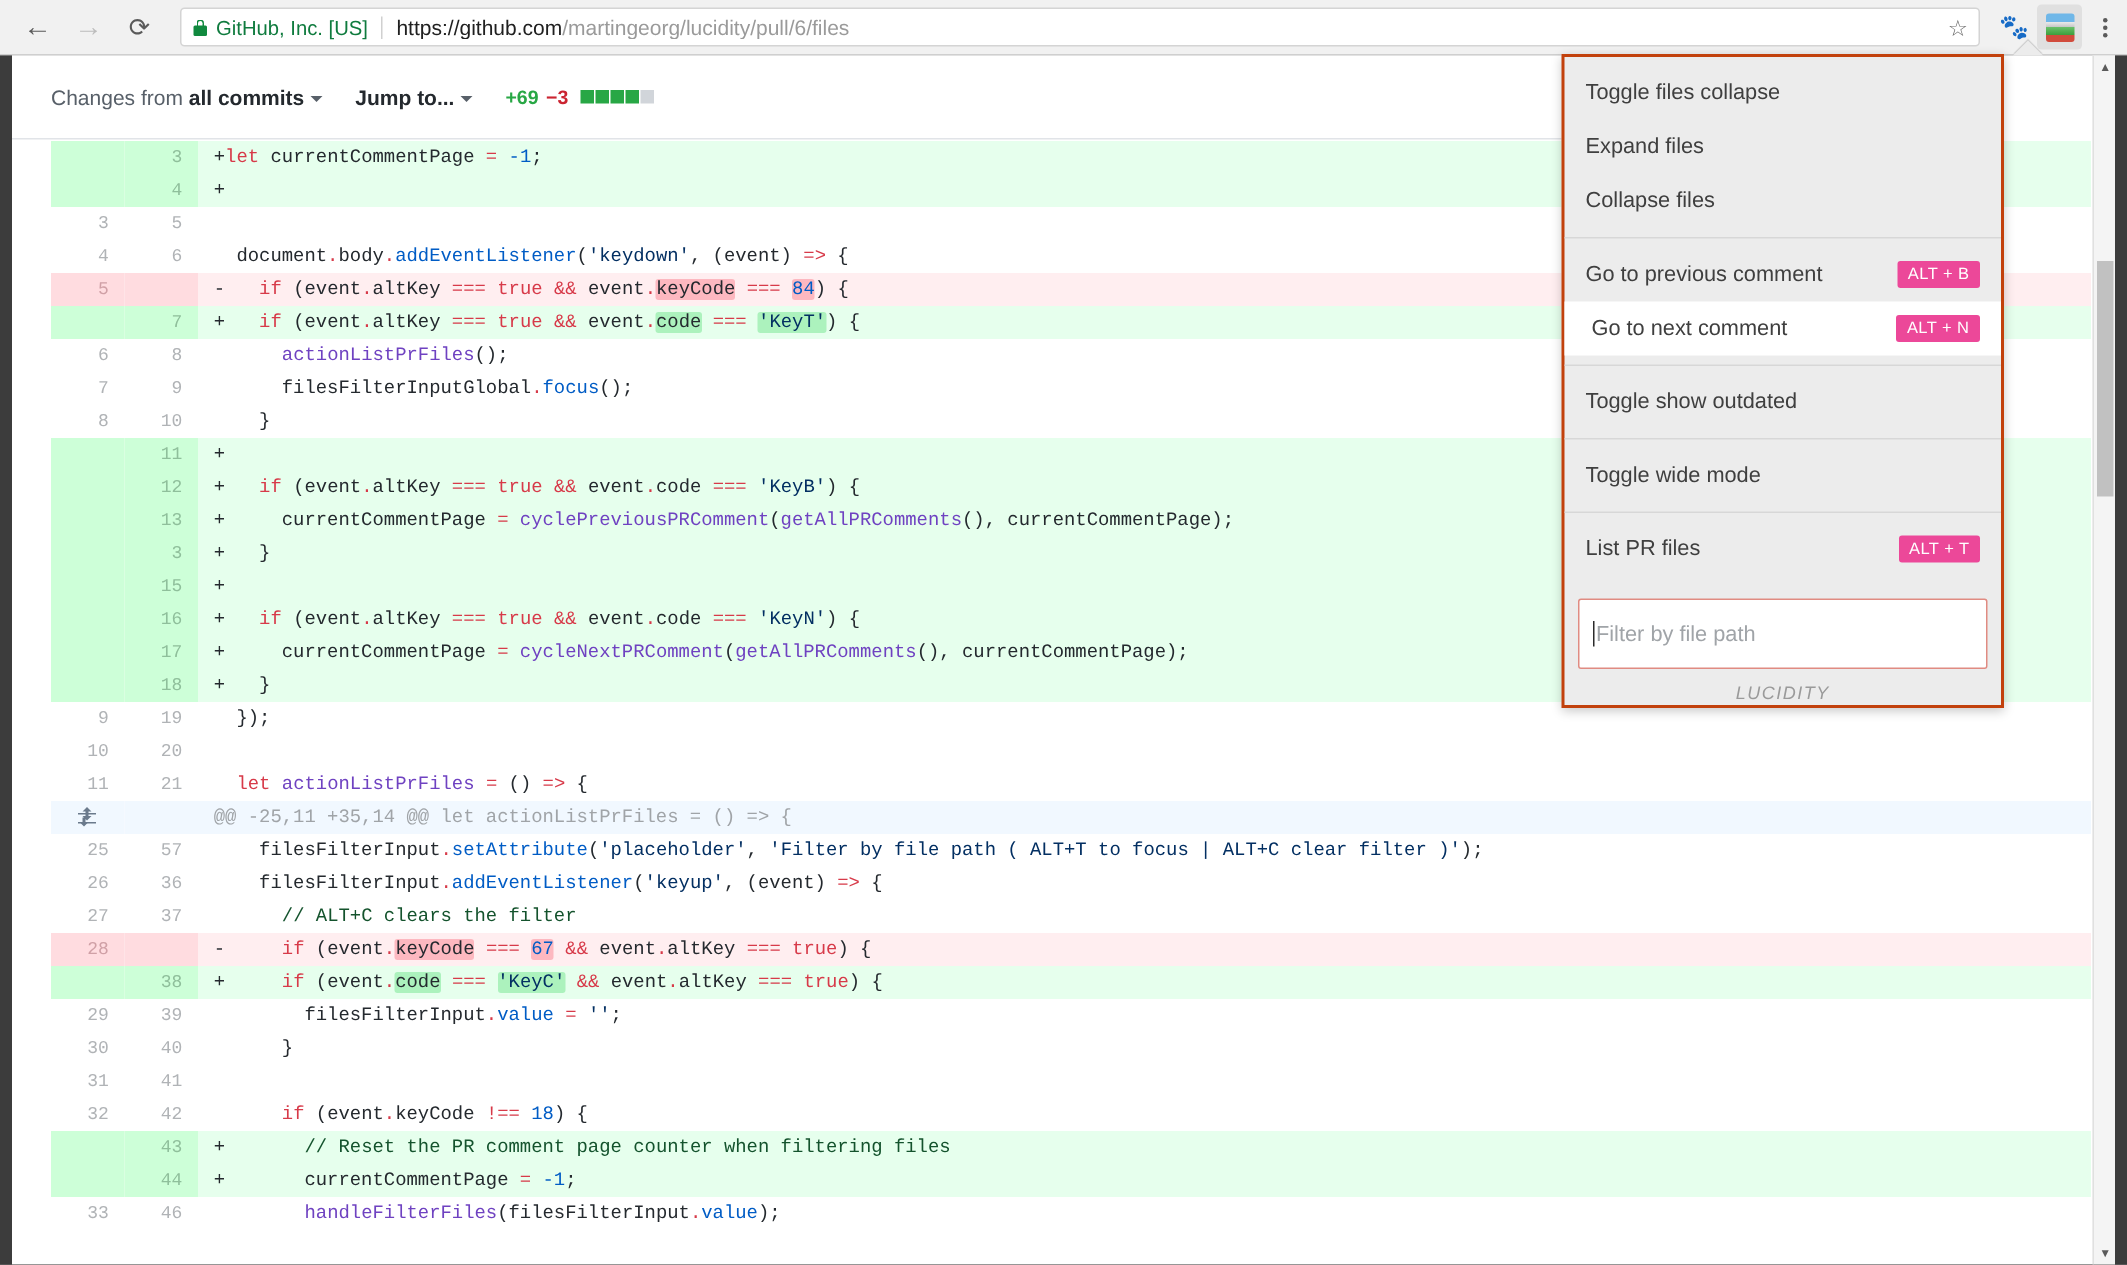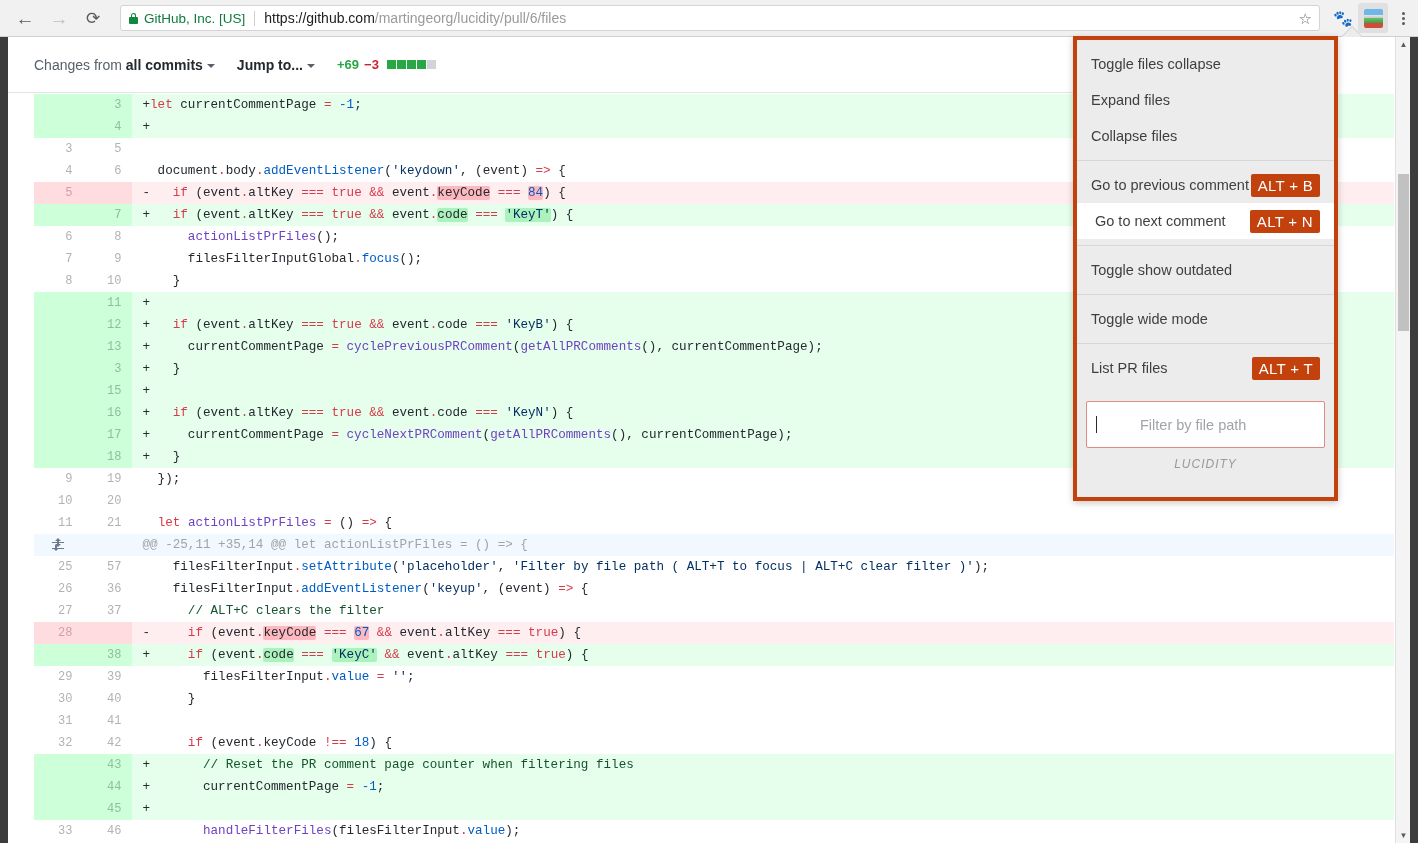--- a/index.html
+++ b/index.html
@@ -116,57 +116,57 @@
   .num { color: #005cc5; }
   .cmt { color: #14532d; }
   .op  { color: #d73a49; }
   .wadd { background: #acf2bd; border-radius: 2px; }
   .wdel { background: #fdb8c0; border-radius: 2px; }
 
   .unfold-icon { display: inline-block; vertical-align: middle; }
 
   
   .popup {
-    position: absolute; left: 1073px; top: 36px; width: 265px;
-    background: #ececec; border: 4px solid #c2410c;
+    position: absolute; left: 1041px; top: 36px; width: 295px;
+    background: #ececec; border: 2px solid #c2410c;
     box-shadow: 0 2px 7px rgba(0,0,0,0.22);
     z-index: 40;
   }
   .popup-arrow {
     position: absolute; left: 1342px; top: 27px; width: 0; height: 0;
     border-left: 10px solid transparent; border-right: 10px solid transparent;
     border-bottom: 10px solid #ececec; z-index: 41;
     filter: drop-shadow(0 -1px 0 #c9c9c9);
   }
   .mi {
     display: flex; align-items: center; justify-content: space-between;
     padding: 0 14px; height: 36px; font-size: 14.5px; color: #3f3f3f;
     white-space: nowrap;
   }
   .mi.sel { background: #ffffff; padding-left: 18px; }
   .mi .kbd {
-    background: #c2410c; color: #ffffff; font-size: 15px;
+    background: #ec4899; color: #ffffff; font-size: 11px;
     padding: 3px 7px; border-radius: 2px; letter-spacing: 0.3px;
     font-family: "Liberation Sans", sans-serif;
   }
   .mgroup { padding: 6px 0; }
   .msep { height: 1px; background: #d7d7d7; margin: 0; }
   .filter-wrap { padding: 9px 9px 0 9px; }
   .filter-input {
     width: 100%; height: 47px; background: #fff;
     border: 1.5px solid #e08b82; border-radius: 2px;
     display: flex; align-items: center; padding: 0 9px;
-    font-size: 14.5px; color: #a0a4a8; position: relative; gap: 42px;
+    font-size: 14.5px; color: #a0a4a8; position: relative;
   }
   .caret-bar {
     width: 1px; height: 17px; background: #2b2b2b; margin-right: 1px; flex: none;
   }
   .brand {
     text-align: center; font-size: 12px; color: #9a9a9a;
-    font-style: italic; letter-spacing: 1px; padding: 9px 0 26px 0;
+    font-style: italic; letter-spacing: 1px; padding: 9px 0 1px 0;
   }
 
   
   .vscroll {
     position: absolute; right: 8px; top: 37px; width: 15px; height: 806px;
     background: #f4f4f4; border-left: 1px solid #e0e0e0; z-index: 30;
   }
   .vscroll .thumb {
     position: absolute; left: 2px; top: 137px; width: 11px; height: 157px;
     background: #c1c1c1; border-radius: 0;
@@ -394,25 +394,20 @@
             <tr class="add">
               <td class="ln"></td>
               <td class="ln">43</td>
               <td class="code">+       <span class="cmt">// Reset the PR comment page counter when filtering files</span></td>
             </tr>
             <tr class="add">
               <td class="ln"></td>
               <td class="ln">44</td>
               <td class="code">+       currentCommentPage <span class="op">=</span> <span class="num">-1</span>;</td>
             </tr>
-            <tr class="add">
-              <td class="ln"></td>
-              <td class="ln">45</td>
-              <td class="code">+ </td>
-            </tr>
             <tr class="ctx">
               <td class="ln">33</td>
               <td class="ln">46</td>
               <td class="code">        <span class="fn">handleFilterFiles</span>(filesFilterInput<span class="op">.</span><span class="prop">value</span>);</td>
             </tr>
           </tbody>
       </table>
     </div>
   </div>
 

